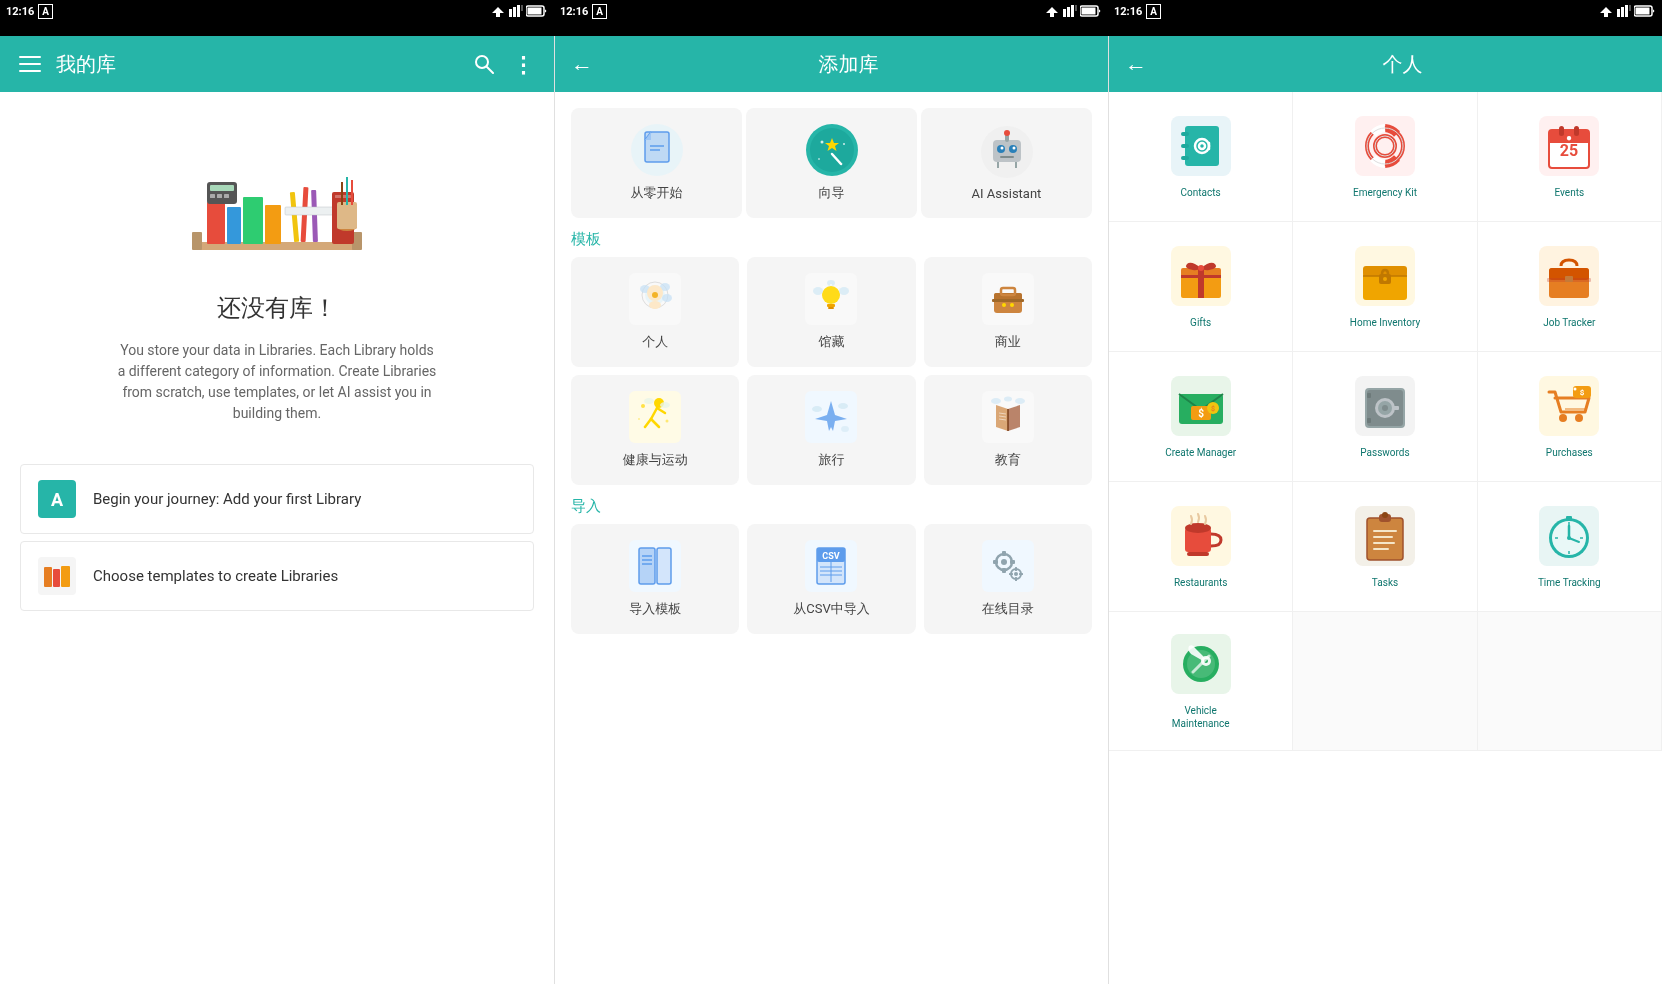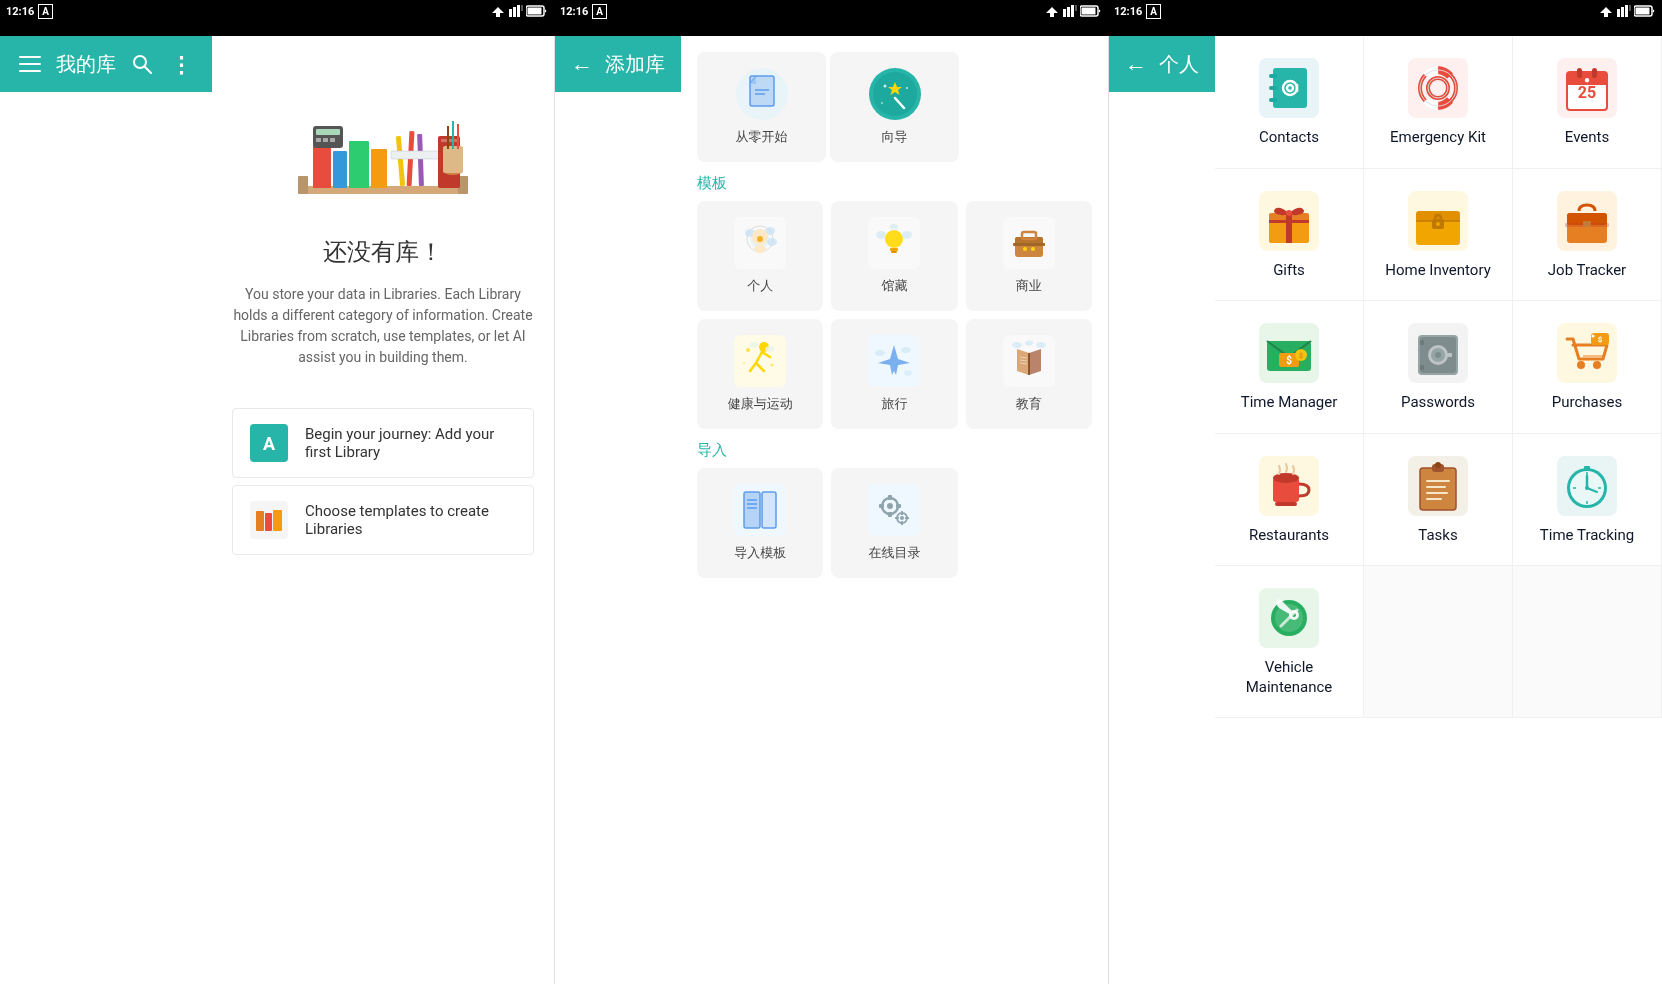--- a/index.html
+++ b/index.html
@@ -28,21 +28,21 @@
     
     .main-content {
       display: flex;
       flex: 1;
       overflow: hidden;
     }
 
     
     .panel {
       display: flex;
-      flex-direction: row;
+      flex-direction: column;
       height: 100%;
       overflow: hidden;
     }
     .panel-1 { width: 554px; background: #fff; }
     .panel-2 { width: 554px; background: #fff; border-left: 1px solid #e0e0e0; }
     .panel-3 { width: 554px; background: #fff; border-left: 1px solid #e0e0e0; }
 
     
     .toolbar {
       background: #26B5A8;
@@ -222,22 +222,22 @@
     .template-icon {
       width: 64px;
       height: 64px;
       display: flex;
       align-items: center;
       justify-content: center;
       margin-bottom: 8px;
     }
 
     .template-label {
-      font-size: 15px;
-      color: #0f172a;
+      font-size: 10px;
+      color: #0f766e;
       text-align: center;
       line-height: 1.3;
     }
 
     
     ::-webkit-scrollbar { width: 4px; }
     ::-webkit-scrollbar-thumb { background: #ccc; border-radius: 2px; }
 
     
     .top-cards {
@@ -466,20 +466,40 @@
               <line x1="26" y1="30" x2="35" y2="40" stroke="#fff" stroke-width="2.5" stroke-linecap="round"></line>
 
               <circle cx="16" cy="18" r="1.5" fill="#fff" opacity="0.8"></circle>
               <circle cx="38" cy="20" r="1" fill="#fff" opacity="0.8"></circle>
               <circle cx="13" cy="35" r="1" fill="#fff" opacity="0.6"></circle>
             </svg>
           </div>
           <span class="grid-card-label">向导</span>
         </div>
 
+        <div class="top-card">
+          <div class="grid-card-icon">
+            <svg width="52" height="52" viewBox="0 0 52 52">
+              <rect width="52" height="52" rx="26" fill="#f0f0f0"></rect>
+
+              <rect x="12" y="14" width="28" height="22" rx="4" fill="#bdc3c7"></rect>
+              <circle cx="20" cy="23" r="4" fill="#2980b9"></circle>
+              <circle cx="32" cy="23" r="4" fill="#2980b9"></circle>
+              <circle cx="21" cy="22" r="1.5" fill="white"></circle>
+              <circle cx="33" cy="22" r="1.5" fill="white"></circle>
+              <rect x="19" y="30" width="14" height="2" rx="1" fill="#7f8c8d"></rect>
+              <rect x="24" y="8" width="4" height="8" rx="2" fill="#95a5a6"></rect>
+              <circle cx="26" cy="7" r="3" fill="#e74c3c"></circle>
+
+              <line x1="17" y1="36" x2="17" y2="42" stroke="#95a5a6" stroke-width="2"></line>
+              <line x1="35" y1="36" x2="35" y2="42" stroke="#95a5a6" stroke-width="2"></line>
+            </svg>
+          </div>
+          <span class="grid-card-label">AI Assistant</span>
+        </div>
       </div>
 
       <div class="section-label">模板</div>
 
       <div class="grid-row">
 
         <div class="grid-card">
           <div class="grid-card-icon">
             <svg width="52" height="52" viewBox="0 0 52 52">
               <rect width="52" height="52" rx="6" fill="#f9f9f9"></rect>
@@ -616,20 +636,37 @@
               <rect x="28" y="8" width="14" height="36" rx="2" fill="#5d9cec" opacity="0.2"></rect>
               <rect x="28" y="8" width="14" height="36" rx="2" fill="none" stroke="#5d9cec" stroke-width="1.5"></rect>
               <line x1="13" y1="16" x2="23" y2="16" stroke="#5d9cec" stroke-width="1.5"></line>
               <line x1="13" y1="20" x2="23" y2="20" stroke="#5d9cec" stroke-width="1.5"></line>
               <line x1="13" y1="24" x2="23" y2="24" stroke="#5d9cec" stroke-width="1.5"></line>
             </svg>
           </div>
           <span class="grid-card-label">导入模板</span>
         </div>
 
+        <div class="grid-card">
+          <div class="grid-card-icon">
+            <svg width="52" height="52" viewBox="0 0 52 52">
+              <rect width="52" height="52" rx="6" fill="#f0f8ff"></rect>
+
+              <rect x="12" y="8" width="28" height="36" rx="2" fill="#5d9cec" opacity="0.2"></rect>
+              <rect x="12" y="8" width="28" height="36" rx="2" fill="none" stroke="#5d9cec" stroke-width="1.5"></rect>
+              <rect x="12" y="8" width="28" height="14" rx="2" fill="#5d9cec"></rect>
+              <text x="26" y="19" text-anchor="middle" font-size="9" fill="white" font-weight="bold">CSV</text>
+              <line x1="15" y1="27" x2="37" y2="27" stroke="#5d9cec" stroke-width="1"></line>
+              <line x1="15" y1="31" x2="37" y2="31" stroke="#5d9cec" stroke-width="1"></line>
+              <line x1="15" y1="35" x2="37" y2="35" stroke="#5d9cec" stroke-width="1"></line>
+              <line x1="26" y1="22" x2="26" y2="42" stroke="#5d9cec" stroke-width="1"></line>
+            </svg>
+          </div>
+          <span class="grid-card-label">从CSV中导入</span>
+        </div>
 
         <div class="grid-card">
           <div class="grid-card-icon">
             <svg width="52" height="52" viewBox="0 0 52 52">
               <rect width="52" height="52" rx="6" fill="#f0f8ff"></rect>
 
               <circle cx="22" cy="22" r="8" fill="none" stroke="#90a4ae" stroke-width="2.5"></circle>
               <circle cx="22" cy="22" r="3" fill="#90a4ae"></circle>
 
               <rect x="20" y="11" width="4" height="5" rx="1" fill="#90a4ae"></rect>
@@ -774,21 +811,21 @@
               <rect x="8" y="18" width="44" height="30" rx="3" fill="#27ae60"></rect>
               <path d="M8 18 L30 34 L52 18" fill="none" stroke="#1e8449" stroke-width="2"></path>
 
               <rect x="20" y="30" width="20" height="14" rx="2" fill="#f39c12"></rect>
               <text x="30" y="41" text-anchor="middle" font-size="10" fill="white" font-weight="bold">$</text>
 
               <circle cx="42" cy="32" r="6" fill="#f1c40f"></circle>
               <text x="42" y="35" text-anchor="middle" font-size="7" fill="#e67e22" font-weight="bold">$</text>
             </svg>
           </div>
-          <span class="template-label">Time Manager</span>
+          <span class="template-label">Create Manager</span>
         </div>
 
         <div class="template-card">
           <div class="template-icon">
             <svg width="60" height="60" viewBox="0 0 60 60">
               <rect width="60" height="60" rx="8" fill="#f3f3f3"></rect>
 
               <rect x="10" y="12" width="40" height="40" rx="4" fill="#95a5a6"></rect>
               <rect x="12" y="14" width="36" height="36" rx="3" fill="#7f8c8d"></rect>
               <circle cx="30" cy="32" r="10" fill="#bdc3c7"></circle>

